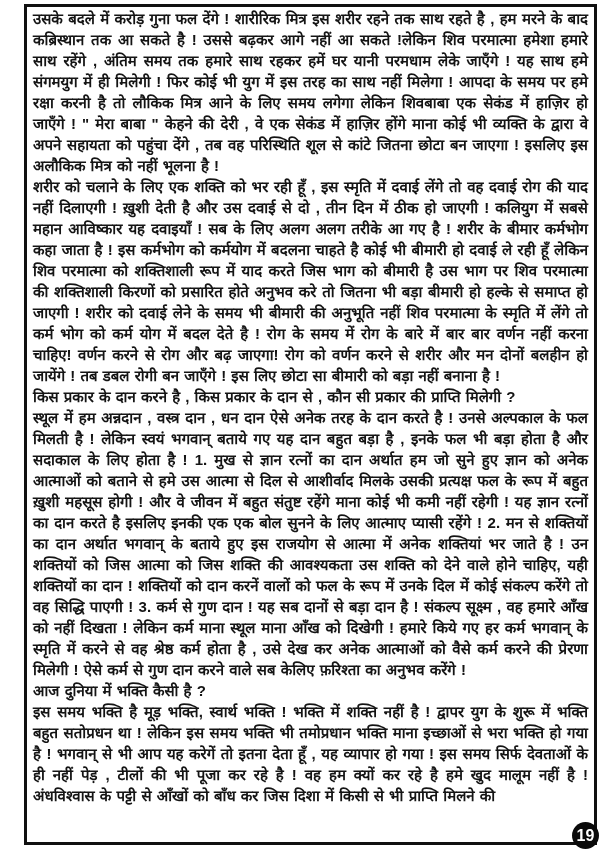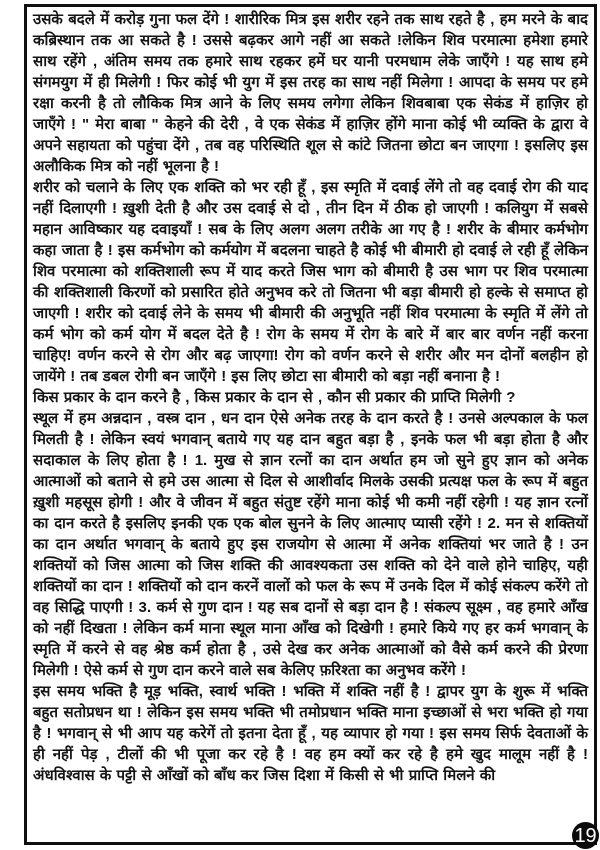--- a/index.html
+++ b/index.html
@@ -47,38 +47,39 @@
     bottom: 1px;
     width: 27px;
     height: 27px;
     border-radius: 50%;
     background: #0a0a0a;
     color: #ffffff;
     display: flex;
     align-items: center;
     justify-content: center;
     font-family: "Liberation Sans", "DejaVu Sans", sans-serif;
-    font-weight: 400;
-    font-size: 20px;
+    font-weight: 700;
+    font-size: 16px;
   }
 </style>
 </head>
 <body>
 
 <div class="page">
   <div class="frame">
 
     <p class="para">उसके बदले में करोड़ गुना फल देंगे ! शारीरिक मित्र इस शरीर रहने तक साथ रहते है , हम मरने के बाद कब्रिस्थान तक आ सकते है ! उससे बढ़कर आगे नहीं आ सकते !लेकिन शिव परमात्मा हमेशा हमारे साथ रहेंगे , अंतिम समय तक हमारे साथ रहकर हमें घर यानी परमधाम लेके जाएँगे ! यह साथ हमे संगमयुग  में ही मिलेगी ! फिर कोई भी युग में इस तरह का साथ नहीं मिलेगा ! आपदा के समय पर हमे रक्षा करनी है तो लौकिक मित्र आने के लिए समय लगेगा लेकिन शिवबाबा  एक सेकंड में हाज़िर हो जाएँगे ! " मेरा बाबा " केहने की देरी , वे एक सेकंड में हाज़िर होंगे माना कोई भी व्यक्ति के द्वारा वे अपने सहायता को पहुंचा देंगे , तब वह परिस्थिति  शूल से कांटे जितना छोटा बन जाएगा ! इसलिए इस अलौकिक मित्र को नहीं भूलना है !</p>
 
 
     <p class="para">शरीर को चलाने के लिए एक शक्ति को भर रही हूँ , इस स्मृति में दवाई लेंगे तो वह दवाई रोग की याद नहीं दिलाएगी ! ख़ुशी देती है और उस दवाई से दो , तीन दिन में ठीक हो जाएगी ! कलियुग में सबसे महान आविष्कार यह दवाइयाँ ! सब के लिए अलग अलग तरीके आ गए है ! शरीर के बीमार कर्मभोग  कहा जाता है ! इस कर्मभोग  को कर्मयोग  में बदलना चाहते है कोई भी बीमारी हो दवाई ले रही हूँ लेकिन शिव परमात्मा को शक्तिशाली  रूप में याद करते जिस भाग को बीमारी है उस भाग पर शिव परमात्मा की शक्तिशाली  किरणों को  प्रसारित होते अनुभव करे तो जितना भी बड़ा बीमारी हो हल्के  से समाप्त हो जाएगी ! शरीर को दवाई लेने के समय भी बीमारी की अनुभूति नहीं शिव परमात्मा के स्मृति में लेंगे तो कर्म भोग को कर्म योग में बदल देते है !  रोग के समय में रोग के बारे में बार बार वर्णन नहीं करना चाहिए! वर्णन करने से रोग और बढ़ जाएगा! रोग को वर्णन करने से  शरीर और मन दोनों बलहीन हो जायेंगे ! तब डबल रोगी बन जाएँगे ! इस लिए छोटा सा बीमारी को बड़ा नहीं बनाना है !</p>
 
     <p class="para question">किस प्रकार  के दान करने है , किस प्रकार के दान से , कौन सी प्रकार की प्राप्ति मिलेगी ?</p>
 
     <p class="para">स्थूल में हम अन्नदान , वस्त्र दान , धन दान ऐसे अनेक तरह के दान करते है ! उनसे अल्पकाल के फल मिलती है ! लेकिन स्वयं भगवान् बताये गए यह दान बहुत बड़ा है , इनके फल भी बड़ा होता है और सदाकाल  के लिए होता है ! 1. मुख से ज्ञान रत्नों का दान अर्थात हम जो सुने हुए ज्ञान को अनेक आत्माओं को बताने से हमे उस आत्मा से दिल से आशीर्वाद मिलके उसकी प्रत्यक्ष फल के रूप में बहुत ख़ुशी महसूस होगी ! और वे जीवन में बहुत संतुष्ट रहेंगे माना कोई भी कमी नहीं रहेगी ! यह ज्ञान रत्नों का दान करते है इसलिए इनकी एक एक बोल सुनने के लिए आत्माए प्यासी रहेंगे ! 2. मन से शक्तियों का दान अर्थात भगवान् के बताये हुए इस राजयोग से आत्मा में अनेक शक्तियां भर जाते है ! उन शक्तियों को जिस आत्मा को जिस शक्ति की आवश्यकता उस शक्ति को देने वाले होने चाहिए, यही शक्तियों का दान ! शक्तियों को दान करनें वालों को फल के रूप में उनके दिल में कोई संकल्प करेंगे तो वह सिद्धि पाएगी ! 3. कर्म से गुण दान ! यह सब दानों से बड़ा दान है ! संकल्प सूक्ष्म , वह हमारे आँख को नहीं दिखता ! लेकिन कर्म माना स्थूल माना आँख को दिखेगी  ! हमारे किये गए हर कर्म भगवान् के स्मृति में करने से वह श्रेष्ठ कर्म होता है , उसे देख कर अनेक आत्माओं को वैसे कर्म करने की प्रेरणा मिलेगी ! ऐसे कर्म से गुण दान करने वाले  सब केलिए फ़रिश्ता का अनुभव करेंगे !</p>
 
+    <p class="para question">आज दुनिया में भक्ति कैसी है ?</p>
 
     <p class="para">इस समय भक्ति है मूड़  भक्ति, स्वार्थ भक्ति ! भक्ति में शक्ति नहीं है ! द्वापर युग के शुरू में भक्ति बहुत सतोप्रधन था ! लेकिन इस समय भक्ति भी तमोप्रधान  भक्ति माना इच्छाओं से भरा भक्ति हो गया है ! भगवान् से भी  आप यह करेगें तो  इतना देता हूँ , यह व्यापार हो गया ! इस समय सिर्फ देवताओं के ही नहीं पेड़ , टीलों की भी पूजा कर रहे है ! वह हम  क्यों कर रहे है हमे खुद मालूम नहीं है ! अंधविश्वास के पट्टी से आँखों को बाँध कर जिस दिशा में किसी से भी प्राप्ति मिलने की</p>
 
   </div>
 
   <div class="page-number">19</div>
 </div>
 
 </body></html>

